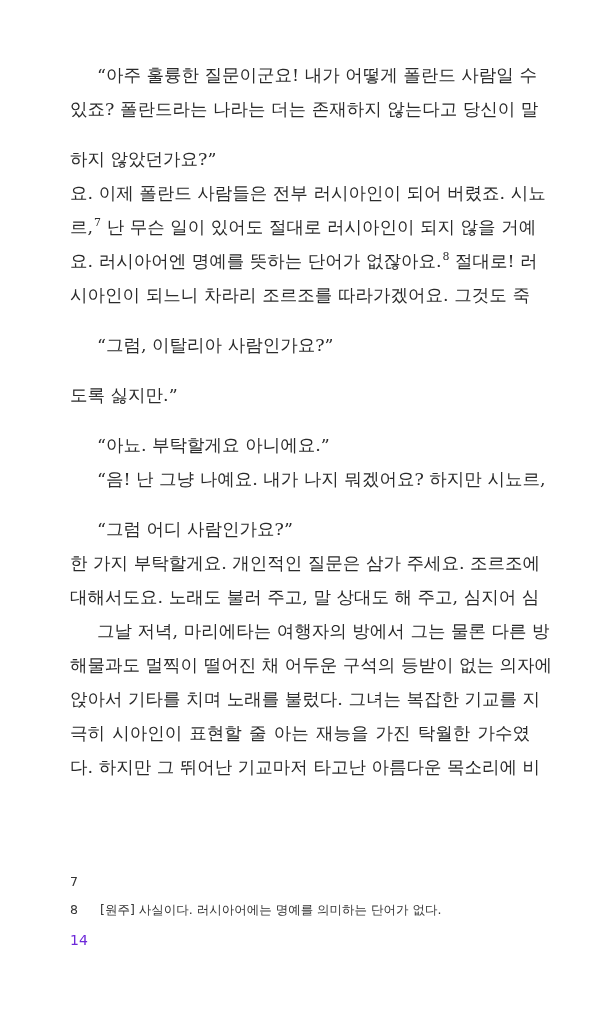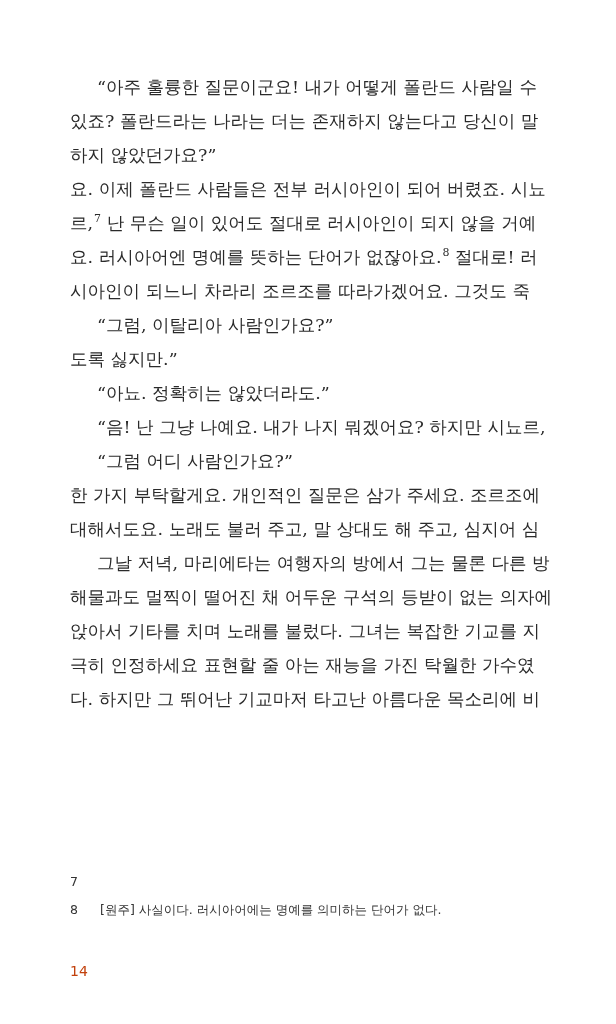--- a/index.html
+++ b/index.html
@@ -16,35 +16,35 @@
     color: #2a2a2a;
   }
   .page {
     position: absolute;
     left: 0; top: 0;
     width: 616px; height: 1024px;
   }
   .body-text {
     position: absolute;
     left: 70px;
-    top: 70px;
+    top: 58px;
     width: 460px;
   }
   .line {
     height: 34px;
     line-height: 34px;
     font-size: 17.5px;
     white-space: nowrap;
     letter-spacing: 0px;
     text-align: justify;
     text-align-last: justify;
     overflow: visible;
   }
   .line.indent { padding-left: 27px; }
-  .line.last { text-align-last: left; }
+  .line.last { text-align-last: left; margin-top: 16px; }
   sup.fn {
     font-size: 11px;
     vertical-align: 0;
     position: relative;
     top: -7px;
     margin-left: 1px;
   }
   .footnotes {
     position: absolute;
     left: 70px;
@@ -57,50 +57,50 @@
   .footnote {
     display: flex;
     height: 28px;
     line-height: 28px;
     white-space: nowrap;
   }
   .fn-num { width: 30px; }
   .page-number {
     position: absolute;
     left: 70px;
-    top: 963px;
+    top: 932px;
     font-family: "DejaVu Sans", "Liberation Sans", sans-serif;
     font-size: 14px;
-    color: #c2410c;
+    color: #6d28d9;
   }
 </style>
 </head>
 <body>
 
 <div class="page">
 
   <div class="body-text">
     <div class="line indent">“아주 훌륭한 질문이군요! 내가 어떻게 폴란드 사람일 수</div>
     <div class="line">있죠? 폴란드라는 나라는 더는 존재하지 않는다고 당신이 말</div>
     <div class="line last">하지 않았던가요?”</div>
     <div class="line">요. 이제 폴란드 사람들은 전부 러시아인이 되어 버렸죠. 시뇨</div>
     <div class="line"><span>르,</span><sup class="fn">7</sup><span> 난 무슨 일이 있어도 절대로 러시아인이 되지 않을 거예</span></div>
     <div class="line"><span>요. 러시아어엔 명예를 뜻하는 단어가 없잖아요.</span><sup class="fn">8</sup><span> 절대로! 러</span></div>
     <div class="line">시아인이 되느니 차라리 조르조를 따라가겠어요. 그것도 죽</div>
     <div class="line indent last">“그럼, 이탈리아 사람인가요?”</div>
     <div class="line last">도록 싫지만.”</div>
-    <div class="line indent last">“아뇨. 정확히는 않았더라도.”</div>
+    <div class="line indent last">“아뇨. 부탁할게요 아니에요.”</div>
     <div class="line indent">“음! 난 그냥 나예요. 내가 나지 뭐겠어요? 하지만 시뇨르,</div>
     <div class="line indent last">“그럼 어디 사람인가요?”</div>
     <div class="line">한 가지 부탁할게요. 개인적인 질문은 삼가 주세요. 조르조에</div>
     <div class="line">대해서도요. 노래도 불러 주고, 말 상대도 해 주고, 심지어 심</div>
     <div class="line indent">그날 저녁, 마리에타는 여행자의 방에서 그는 물론 다른 방</div>
     <div class="line">해물과도 멀찍이 떨어진 채 어두운 구석의 등받이 없는 의자에</div>
     <div class="line">앉아서 기타를 치며 노래를 불렀다. 그녀는 복잡한 기교를 지</div>
-    <div class="line">극히 인정하세요 표현할 줄 아는 재능을 가진 탁월한 가수였</div>
+    <div class="line">극히 시아인이 표현할 줄 아는 재능을 가진 탁월한 가수였</div>
     <div class="line">다. 하지만 그 뛰어난 기교마저 타고난 아름다운 목소리에 비</div>
   </div>
 
   <div class="footnotes">
     <div class="footnote">
       <span class="fn-num">7</span>
     </div>
     <div class="footnote">
       <span class="fn-num">8</span>
       <span class="fn-text">[원주] 사실이다. 러시아어에는 명예를 의미하는 단어가 없다.</span>

